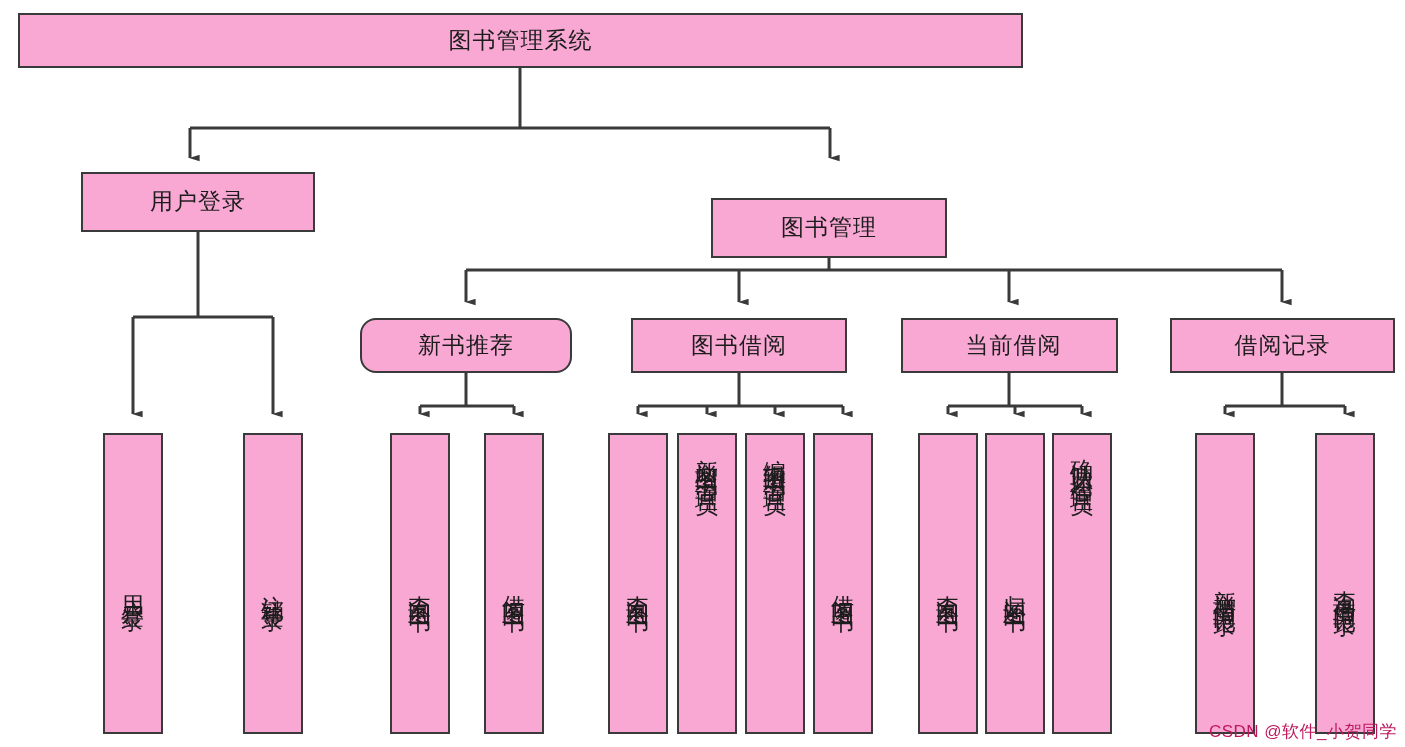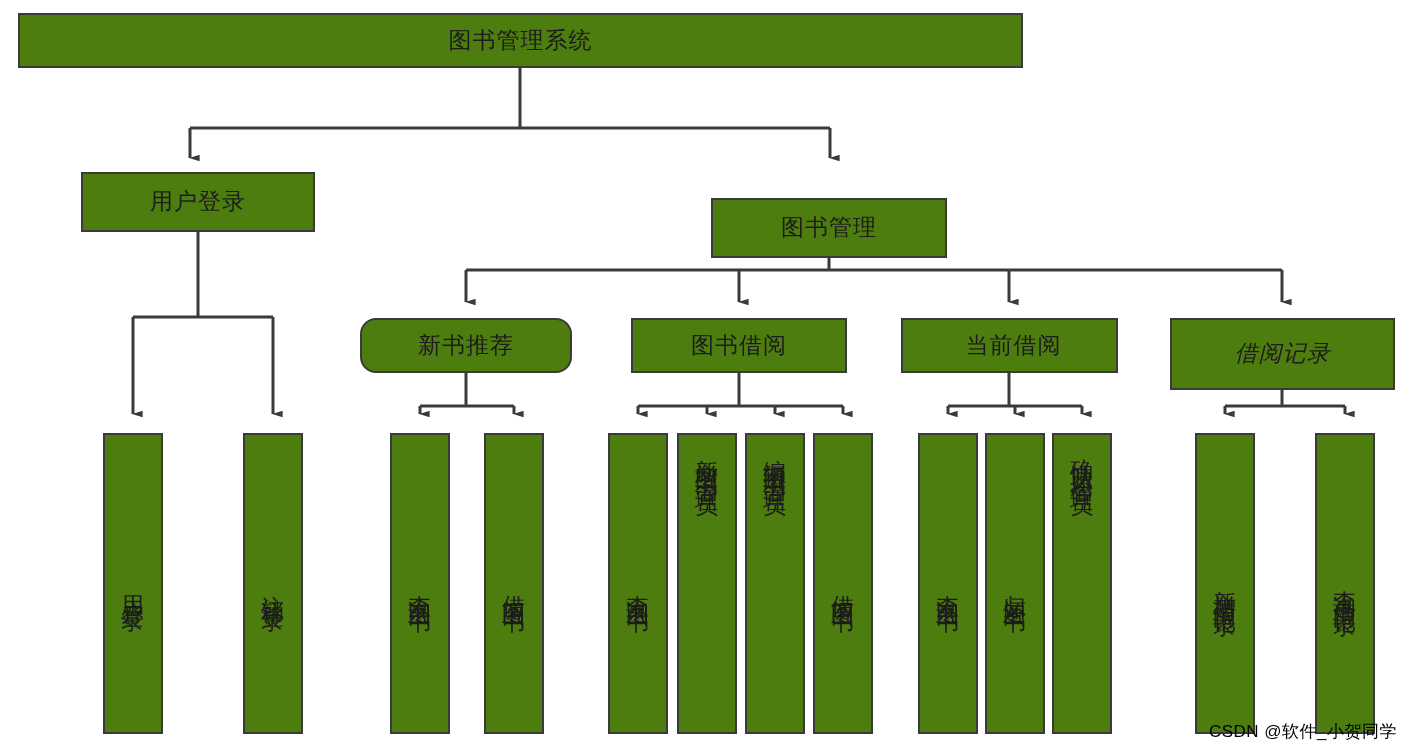--- a/index.html
+++ b/index.html
@@ -22,21 +22,21 @@
   svg.diagram-canvas {
     position: absolute;
     top: 0;
     left: 0;
     width: 1405px;
     height: 747px;
   }
   .node-box {
     position: absolute;
     box-sizing: border-box;
-    background: #4d7c0f;
+    background: #f9a8d4;
     border: 2px solid #3a3a3a;
     display: flex;
     align-items: center;
     justify-content: center;
     overflow: hidden;
   }
   .node-box.horizontal .node-label {
     font-size: 23px;
     color: #1c1c1c;
     line-height: 1.2;
@@ -59,21 +59,21 @@
     text-align: left;
   }
   .node-box.vertical.centered {
     align-items: center;
   }
   .watermark {
     position: absolute;
     right: 8px;
     bottom: 4px;
     font-size: 17px;
-    color: #000000;
+    color: #be185d;
     white-space: nowrap;
     letter-spacing: 0.5px;
     pointer-events: none;
     text-align: center;
   }
 </style>
 </head>
 <body>
 
 <div id="diagram-root">
@@ -153,21 +153,21 @@
 
   <div class="node-box horizontal" style="left:360px; top:318px; width:212px; height:55px;border-radius:16px;">
     <span class="node-label">新书推荐</span>
   </div>
   <div class="node-box horizontal" style="left:631px; top:318px; width:216px; height:55px;">
     <span class="node-label">图书借阅</span>
   </div>
   <div class="node-box horizontal" style="left:901px; top:318px; width:217px; height:55px;padding-left:8px;">
     <span class="node-label">当前借阅</span>
   </div>
-  <div class="node-box horizontal" style="left:1170px; top:318px; width:225px; height:72px;font-style:italic;">
+  <div class="node-box horizontal" style="left:1170px; top:318px; width:225px; height:55px;">
     <span class="node-label">借阅记录</span>
   </div>
 
   <div class="node-box vertical centered" style="left:103px; top:433px; width:60px; height:301px;">
     <span class="node-label">用户登录</span>
   </div>
   <div class="node-box vertical centered" style="left:243px; top:433px; width:60px; height:301px;">
     <span class="node-label">注销登录</span>
   </div>
 

